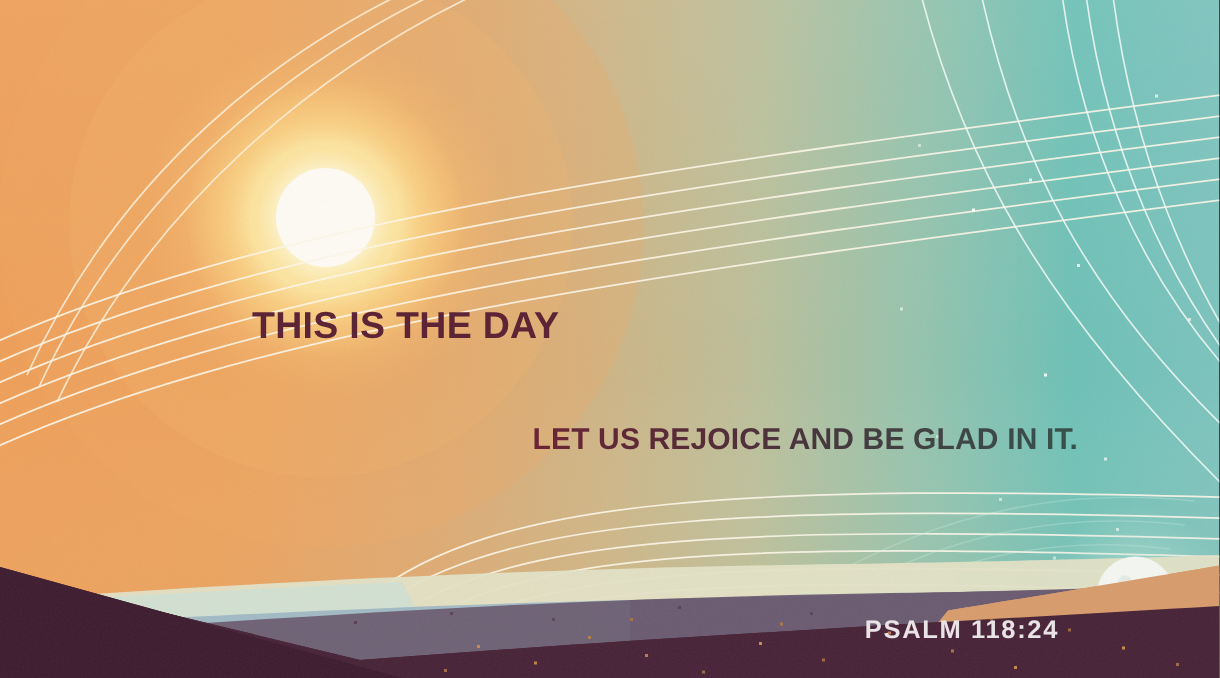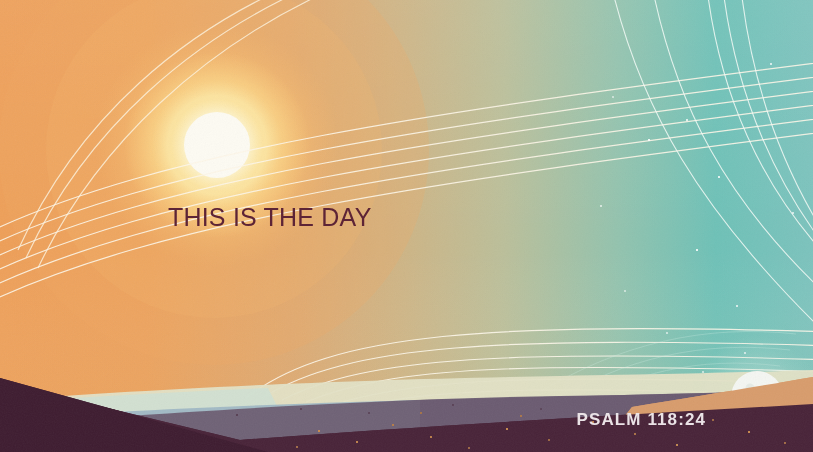--- a/index.html
+++ b/index.html
@@ -14,21 +14,21 @@
   #stage svg.layer{position:absolute;left:0;top:0;width:813px;height:452px;display:block;}
 
   
   .verse{
     position:absolute;
     left:0;top:0;width:813px;height:452px;
     pointer-events:none;
   }
   .vline{
     position:absolute;
-    font-weight:normal;
+    font-weight:bold;
     white-space:nowrap;
     letter-spacing:.2px;
     -webkit-font-smoothing:antialiased;
   }
   .vline-1{
     left:168px; top:204px;
     font-size:25px;
     line-height:26px;
     color:#5d2436;
   }
@@ -304,17 +304,18 @@
         <rect x="420" y="412" width="2" height="2" fill="#b2793f" opacity=".55"></rect>
       </g>
 
     </g>
 
     <rect x="0" y="0" width="813" height="452" filter="url(#grain)" opacity="0.5"></rect>
   </svg>
 
   <div class="verse">
     <div class="vline vline-1">THIS IS THE DAY</div>
+    <div class="vline vline-3">LET US REJOICE AND BE GLAD IN IT.</div>
   </div>
 
   <div class="reference">PSALM 118:24</div>
 
 </div>
 
 </body></html>

